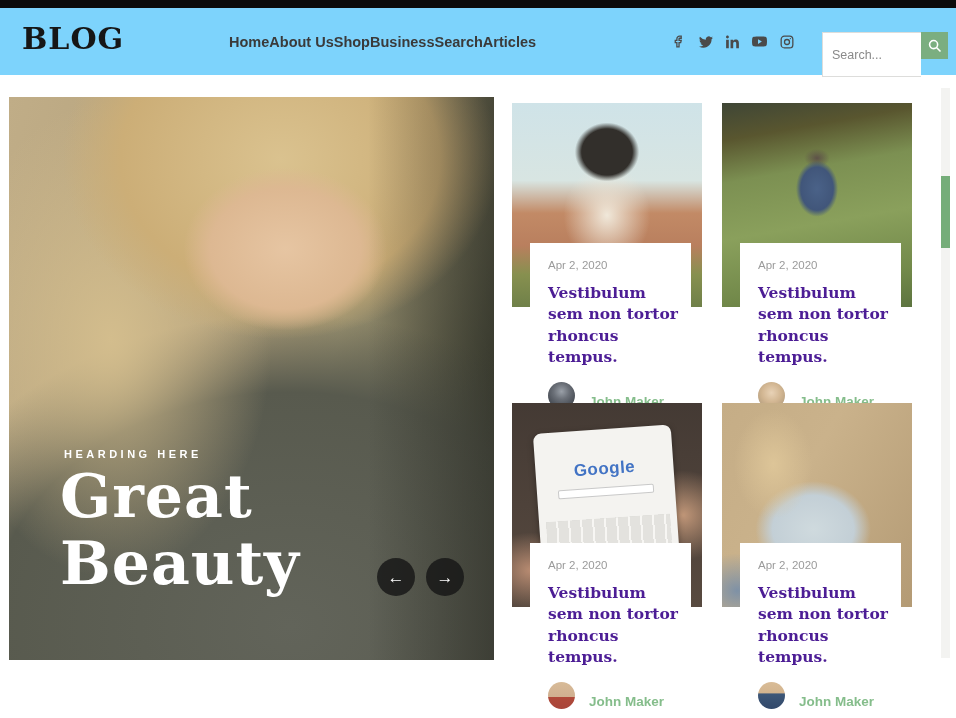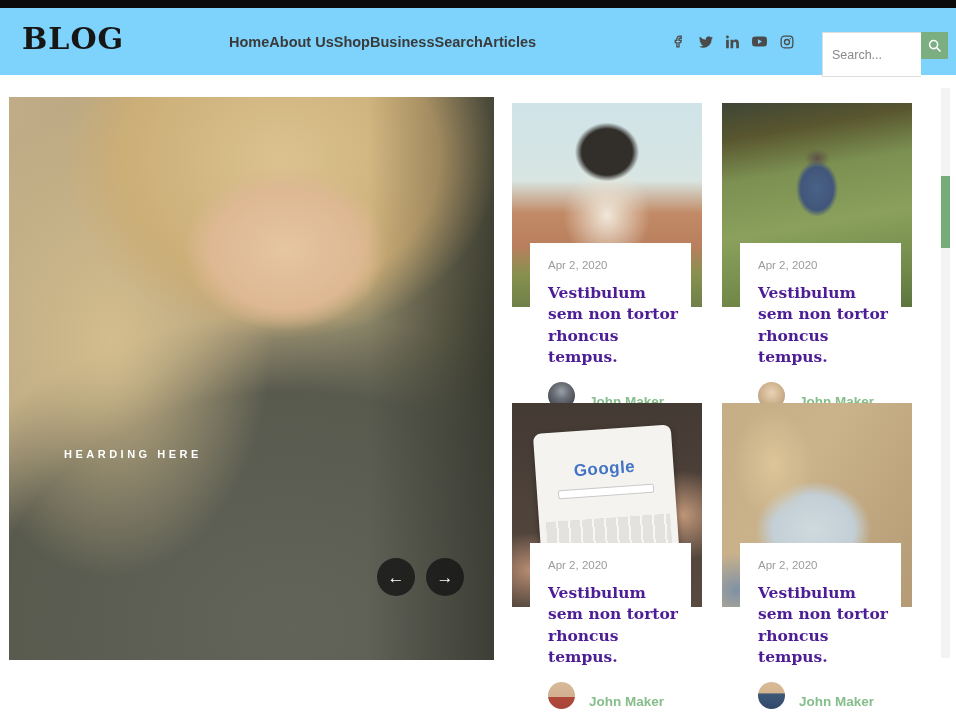--- a/index.html
+++ b/index.html
@@ -151,20 +151,21 @@
             <circle cx="6.4" cy="6.4" r="4.6"></circle>
             <line x1="10" y1="10" x2="14.3" y2="14.3"></line>
           </svg>
       </button>
     </div>
   </header>
 
   <section class="hero">
     <div class="hero-img"></div>
     <div class="hero-kicker">HEARDING HERE</div>
+    <h1 class="hero-title"><span>Great</span><br><span>Beauty</span></h1>
     <button class="slider-btn prev">
         <span>←</span>
       </button>
     <button class="slider-btn next">
         <span>→</span>
       </button>
   </section>
 
   <article class="card c0">
     <div class="card-img img-0"></div>

